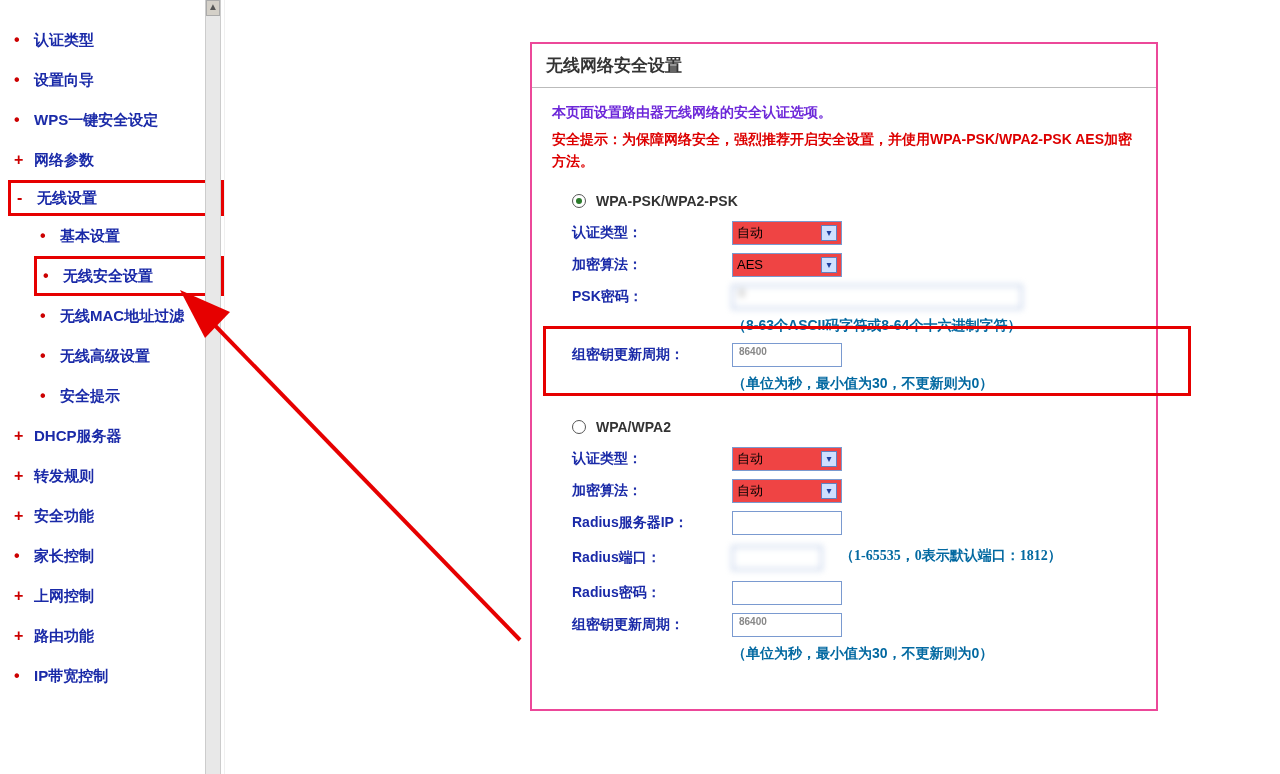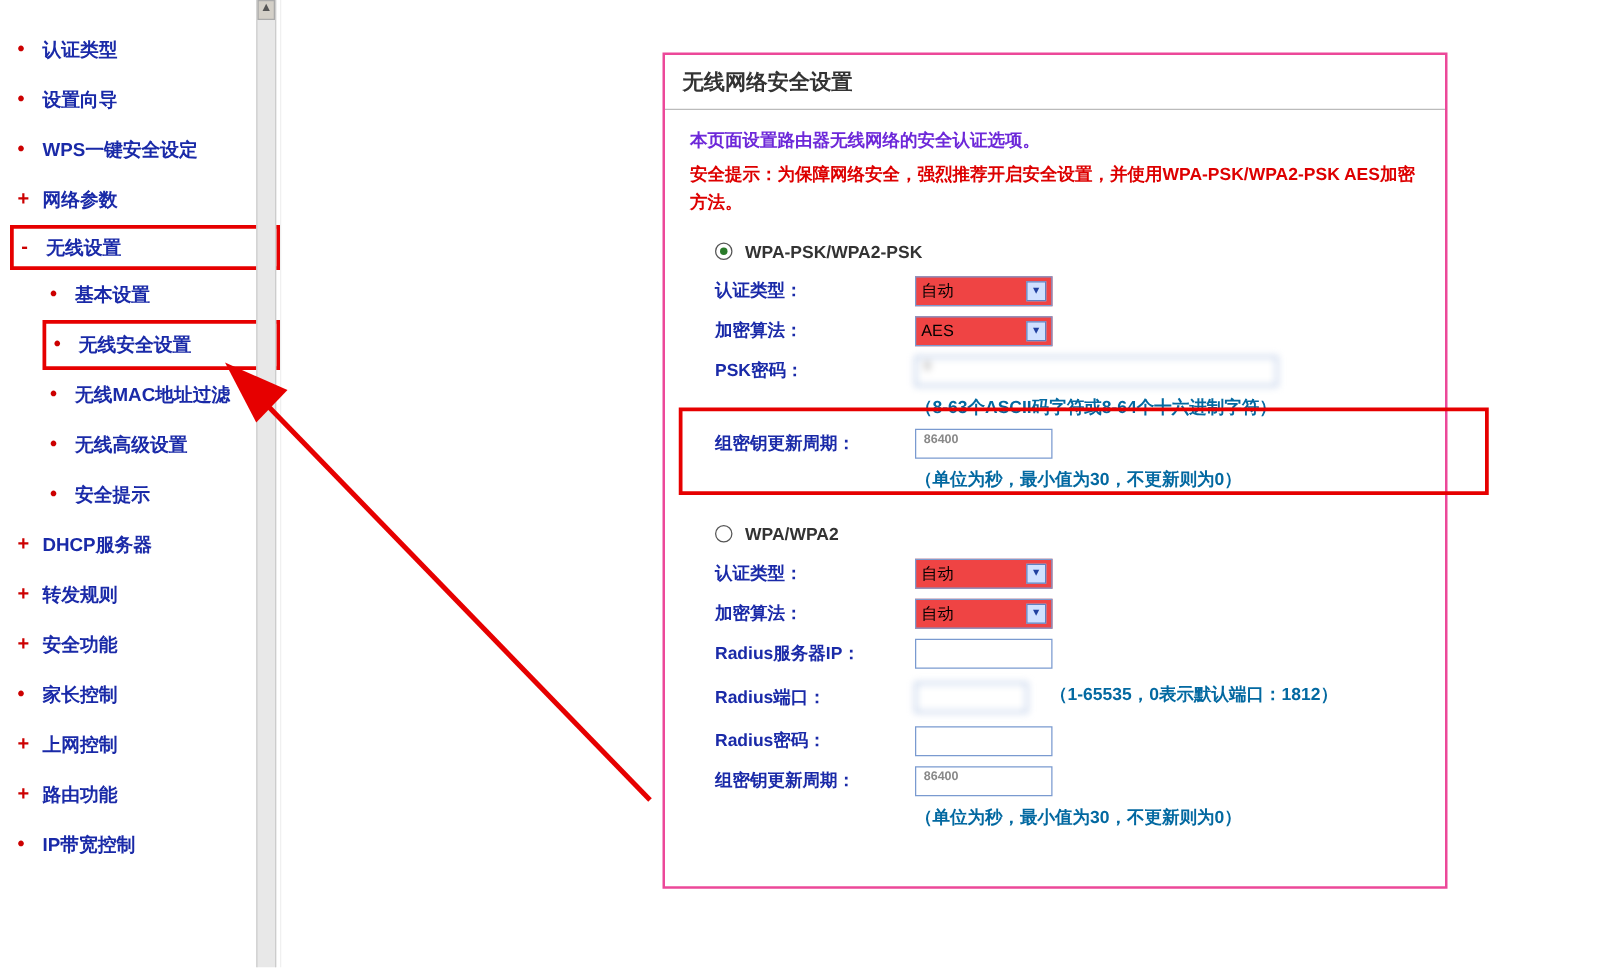--- a/index.html
+++ b/index.html
@@ -164,20 +164,21 @@
   .hint {
     color: #0369a1;
     font-weight: bold;
     margin-left: 160px;
     margin-top: 4px;
     margin-bottom: 8px;
   }
   .hint.inline {
     margin-left: 18px;
     display: inline;
+    font-family: Liberation Serif, serif;
   }
   .red-box1 {
     position: absolute;
     border: 3px solid #e60000;
     left: 543px; top: 326px;
     width: 648px; height: 70px;
     pointer-events: none;
   }
   .arrow-svg {
     position: absolute;

